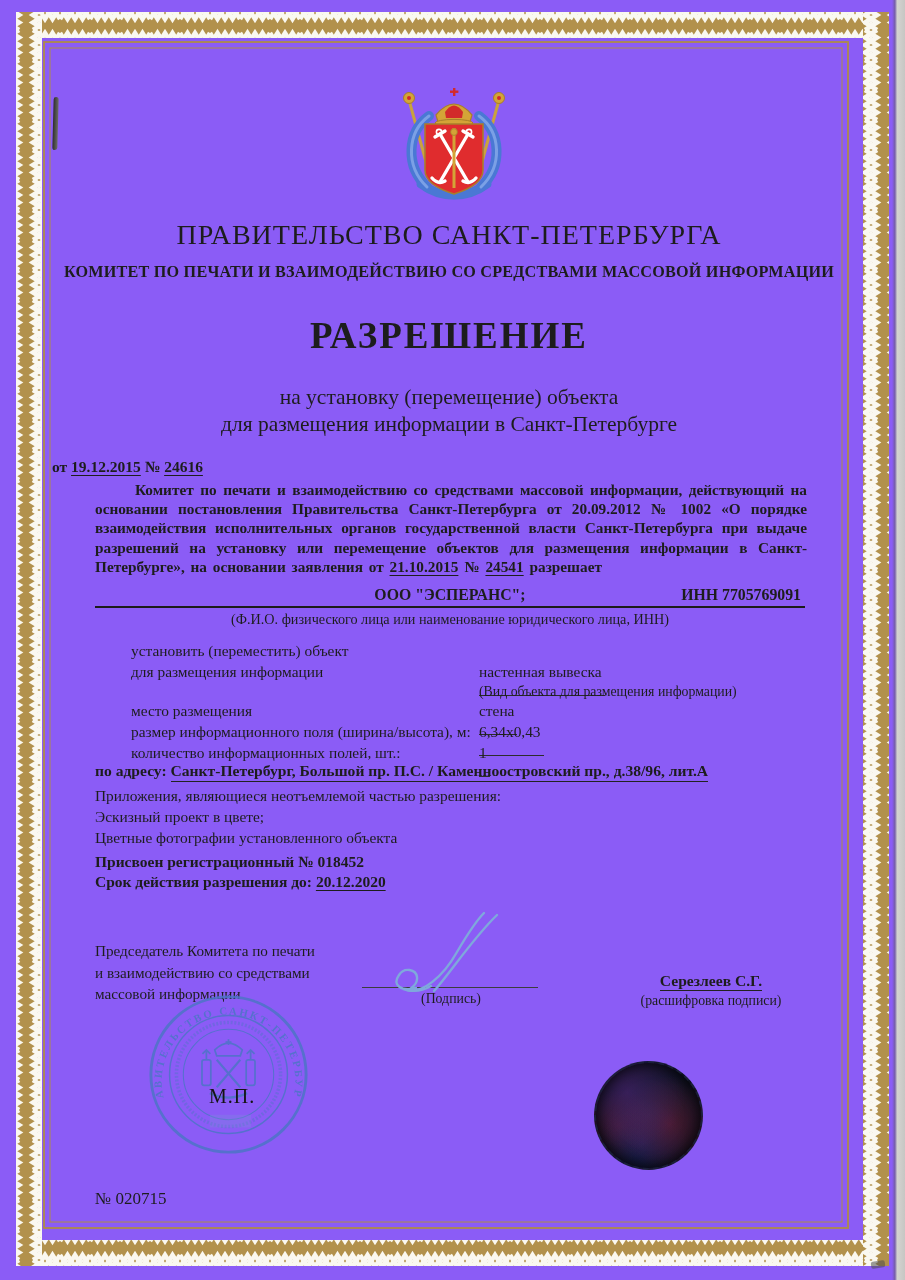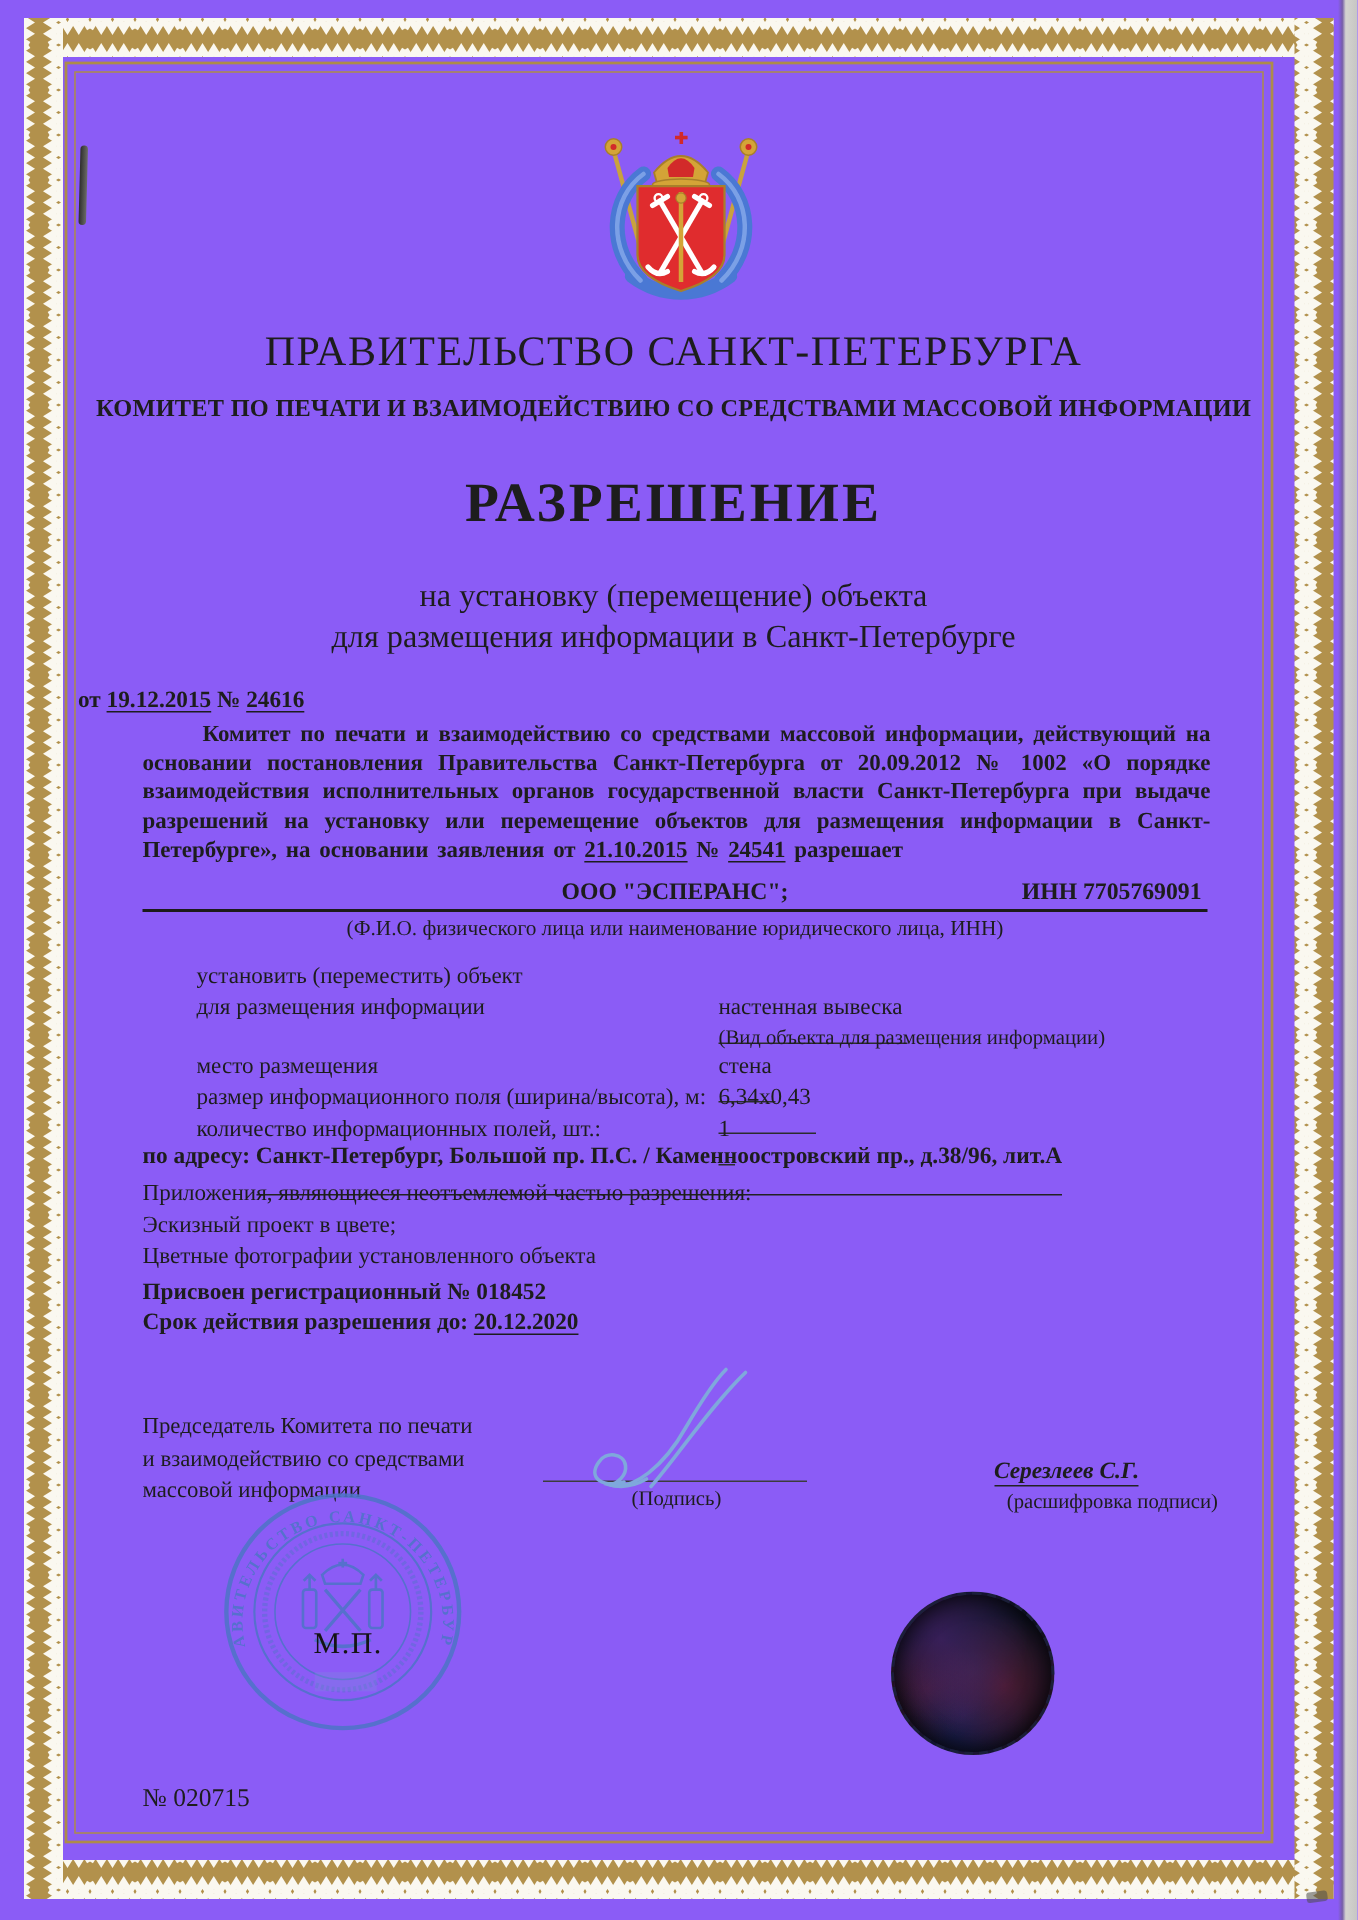--- a/index.html
+++ b/index.html
@@ -28,31 +28,31 @@
   .grantee .ginn { position:absolute; right:4px; top:0; }
   .grantee-caption { position:absolute; left:95px; top:611px; width:710px; text-align:center; font-size:14.2px; z-index:2; }
 
   .fields { position:absolute; left:95px; top:641px; width:712px; font-size:15.4px; z-index:2;margin-left:36px; }
   .frow { display:flex; margin-bottom:1px; line-height:20px; }
   .flabel { width:348px; flex:none; }
   .fval span { border-bottom:1.1px solid #2c2c2c; padding:0 3px 15px 0; }
   .fnote { margin-left:348px; font-size:13.8px; line-height:17px; margin-bottom:1px; }
 
   .address { position:absolute; left:95px; top:762px; width:712px; font-size:15.6px; font-weight:bold; z-index:2; }
-  .address .aval { border-bottom:1.3px solid #222; padding-bottom:17px; }
+  .address .aval { border-bottom:1.3px solid #222; padding-bottom:2px; }
   .attach { position:absolute; left:95px; top:785px; width:712px; font-size:15.4px; line-height:21px; z-index:2; }
 
   .reg { position:absolute; left:95px; top:852px; width:712px; font-size:15.5px; font-weight:bold; line-height:19.5px; z-index:2; }
 
   .sig-position { position:absolute; left:95px; top:940px; width:330px; font-size:15.2px; line-height:21.5px; z-index:2; }
   .sig-line { position:absolute; left:362px; top:987px; width:176px; border-top:1.6px solid #3c3c3c; z-index:2; }
   .sig-caption { position:absolute; left:356px; top:991px; width:190px; text-align:center; font-size:13.8px; z-index:2; }
   .sig-name { position:absolute; left:616px; top:972px; width:190px; text-align:center; font-size:15.6px; font-weight:bold; z-index:2; }
-  .sig-name span { border-bottom:1.4px solid #222; padding-bottom:1px;font-style:italic; }
-  .sig-name-caption { position:absolute; left:610px; top:993px; width:202px; text-align:right; font-size:13.8px; z-index:2; }
+  .sig-name span { border-bottom:1.4px solid #222; padding-bottom:1px; }
+  .sig-name-caption { position:absolute; left:610px; top:993px; width:202px; text-align:center; font-size:13.8px; z-index:2; }
 
   .signature-svg { position:absolute; left:350px; top:903px; width:200px; height:110px; z-index:3; }
 
   .stamp { position:absolute; left:145px; top:991px; width:167px; height:167px; z-index:3; opacity:.87; }
   .mp { position:absolute; left:209px; top:1085px; font-size:20px; color:#141414; z-index:4; letter-spacing:1px; }
 
   .dark-seal { position:absolute; left:594px; top:1061px; width:109px; height:109px; border-radius:50%; z-index:3;
     background:
       radial-gradient(circle at 30% 28%, rgba(86,38,128,.55), rgba(0,0,0,0) 55%),
       radial-gradient(circle at 70% 58%, rgba(138,28,52,.45), rgba(0,0,0,0) 50%),

